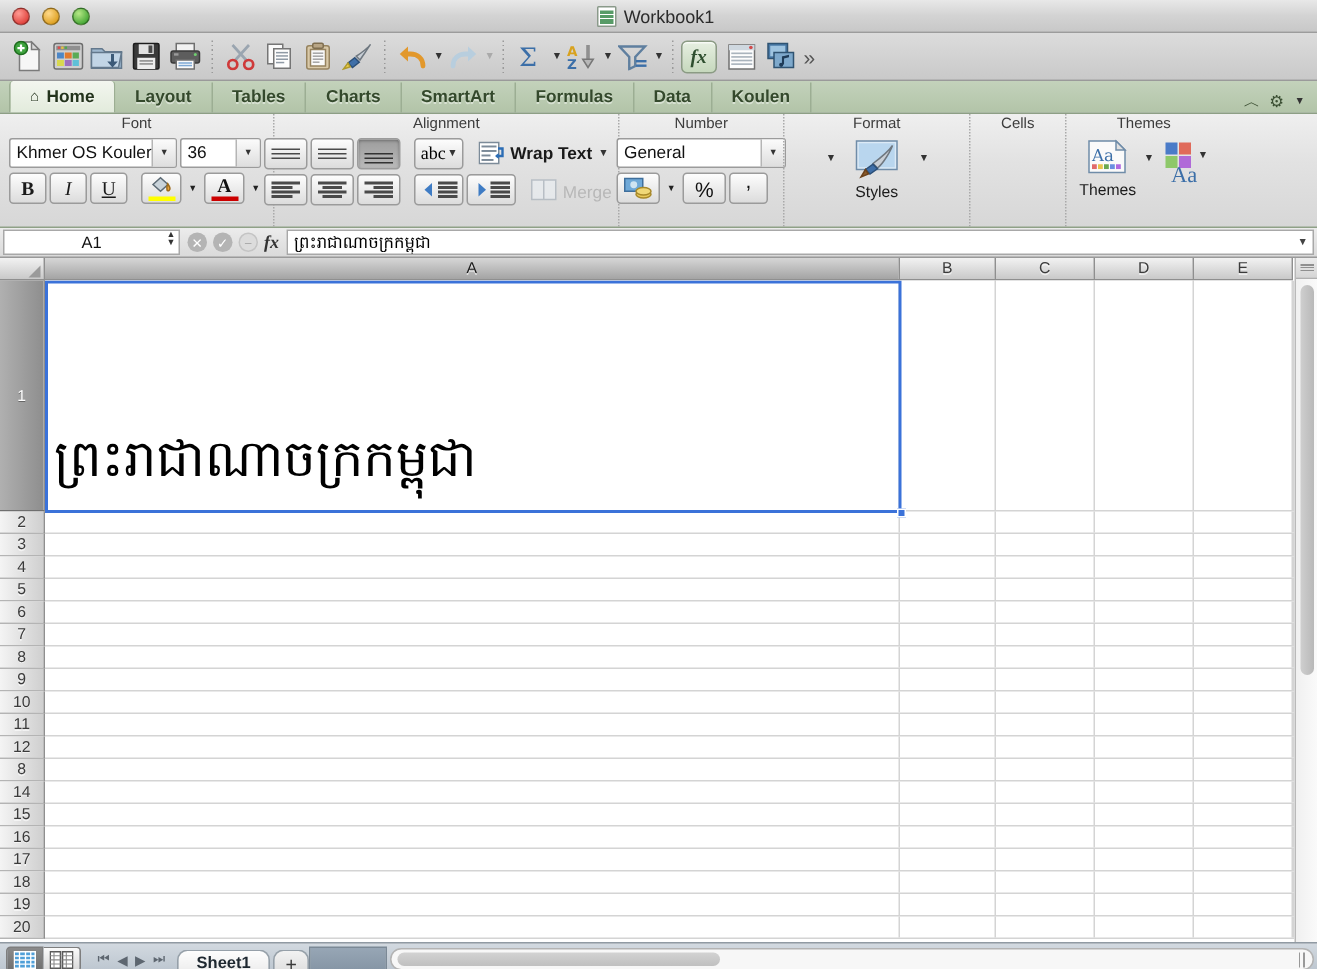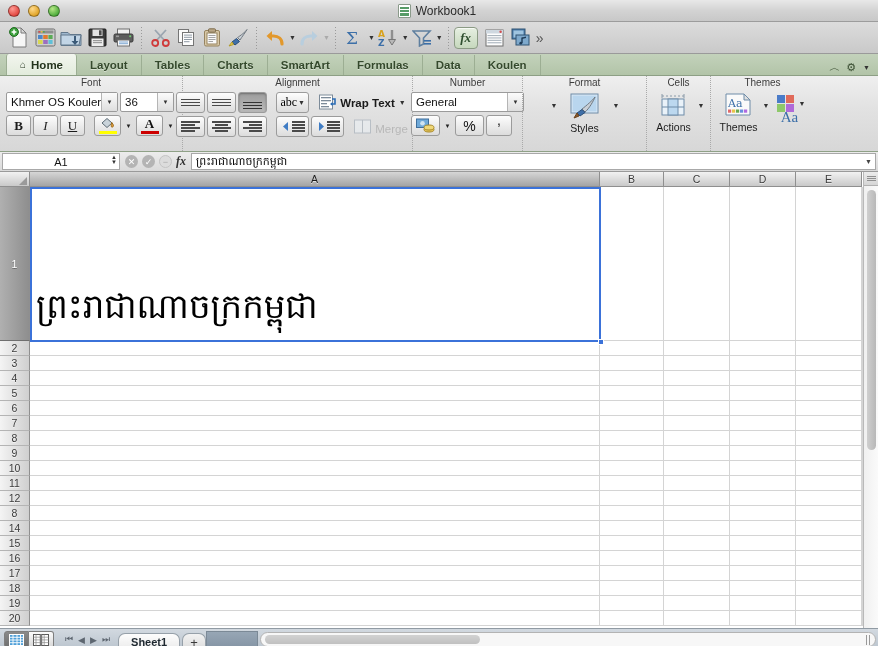--- a/index.html
+++ b/index.html
@@ -695,33 +695,20 @@
             <path d="M8 20l-3 5 5-2z" fill="#8a5a2a" stroke="#6b421c"></path>
           </svg>
           <span class="big-lbl">Styles</span>
         </div>
         <span class="caret" style="margin-top:9px">▼</span>
       </div>
     </div>
 
     <div class="rgroup" style="width:64px">
       <div class="glabel">Cells</div>
-      <div class="gbody" style="gap:2px;align-items:flex-start;padding-top:2px">
-        <div class="bigbtn" style="width:42px">
-          <svg width="32" height="28" viewBox="0 0 32 28">
-            <path d="M4 3h22" stroke="#8a9aa8" stroke-dasharray="2 2"></path>
-            <path d="M4 1v4M26 1v4" stroke="#8a9aa8"></path>
-            <rect x="4" y="6" width="22" height="16" fill="#eaf2f9" stroke="#6f8ca8"></rect>
-            <rect x="10" y="6" width="10" height="16" fill="#bcd8ef" stroke="#6f8ca8"></rect>
-            <path d="M4 14h22" stroke="#6f8ca8"></path>
-          </svg>
-          <span class="big-lbl">Actions</span>
-        </div>
-        <span class="caret" style="margin-top:9px">▼</span>
-      </div>
     </div>
 
     <div class="rgroup" style="width:104px">
       <div class="glabel">Themes</div>
       <div class="gbody" style="gap:3px;align-items:flex-start;padding-top:2px">
         <div class="bigbtn" style="width:40px">
           <svg width="30" height="28" viewBox="0 0 30 28">
             <path d="M2 1h18l6 6v15H2z" fill="#fafafa" stroke="#6f8ca8"></path>
             <path d="M20 1l6 6h-6z" fill="#e0e0e0" stroke="#6f8ca8"></path>
             <text x="4" y="14" font-family="DejaVu Serif, serif" font-size="11" fill="#3c6fa8">Aa</text>

